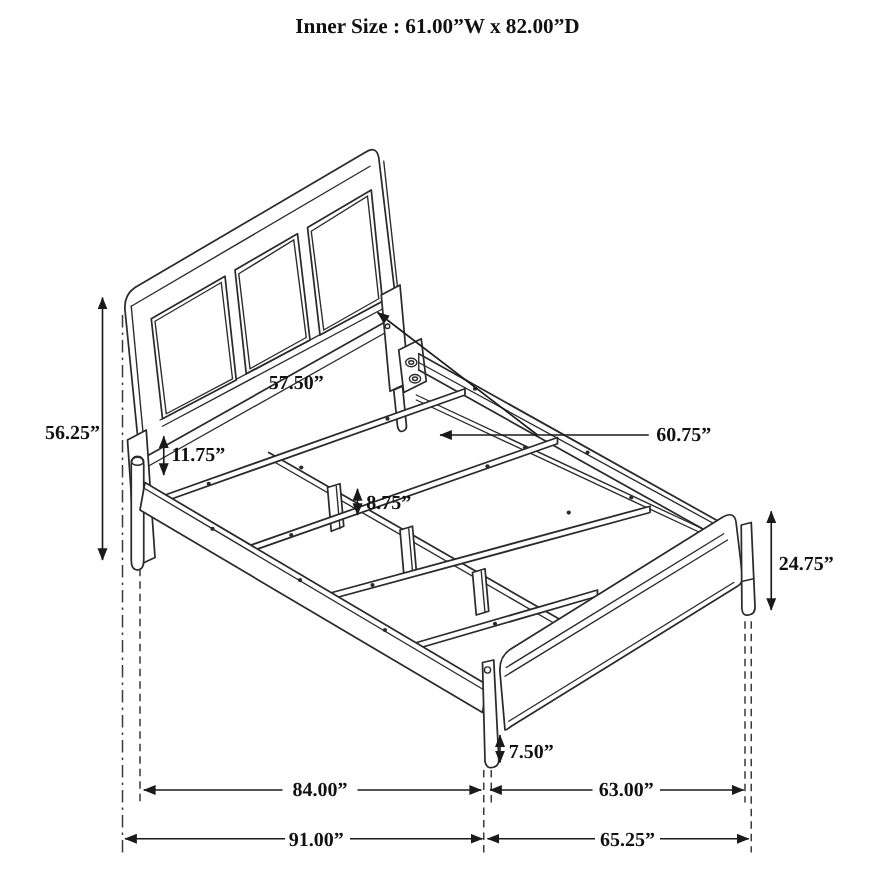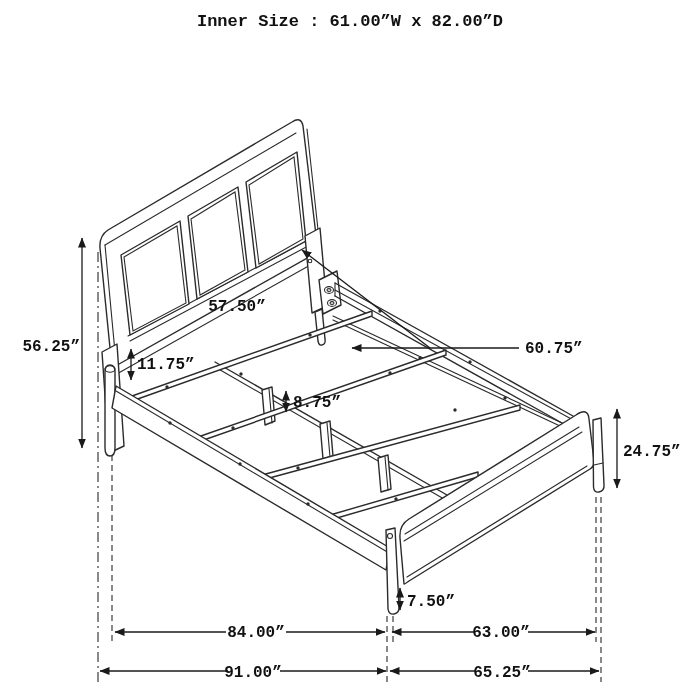--- a/index.html
+++ b/index.html
@@ -1,18 +1,18 @@
 <!DOCTYPE html>
 <html><head>
 <meta charset="utf-8">
 <style>
   html,body{margin:0;padding:0;background:#fff;}
   .stage{
     position:relative;width:700px;height:700px;background:#ffffff;
-    font-family:Liberation Mono, monospace;overflow:hidden;
+    font-family:Liberation Serif, serif;overflow:hidden;
   }
   svg{position:absolute;left:0;top:0;}
   .ln{stroke:#2b2b2b;stroke-width:1.4;fill:none;stroke-linecap:round;stroke-linejoin:round;}
   .thin{stroke:#2b2b2b;stroke-width:1.1;fill:none;stroke-linecap:round;}
   .solid{stroke:#2b2b2b;stroke-width:1.4;fill:#ffffff;stroke-linejoin:round;}
   .dim{stroke:#1a1a1a;stroke-width:1.3;fill:none;}
   .dash{stroke:#3a3a3a;stroke-width:1.2;fill:none;stroke-dasharray:6 4;}
   .cdash{stroke:#3a3a3a;stroke-width:1.2;fill:none;stroke-dasharray:10 4 2 4;}
   .dot{fill:#2b2b2b;stroke:none;}
   text.dimlab{font-weight:bold;font-size:16px;fill:#111111;}

